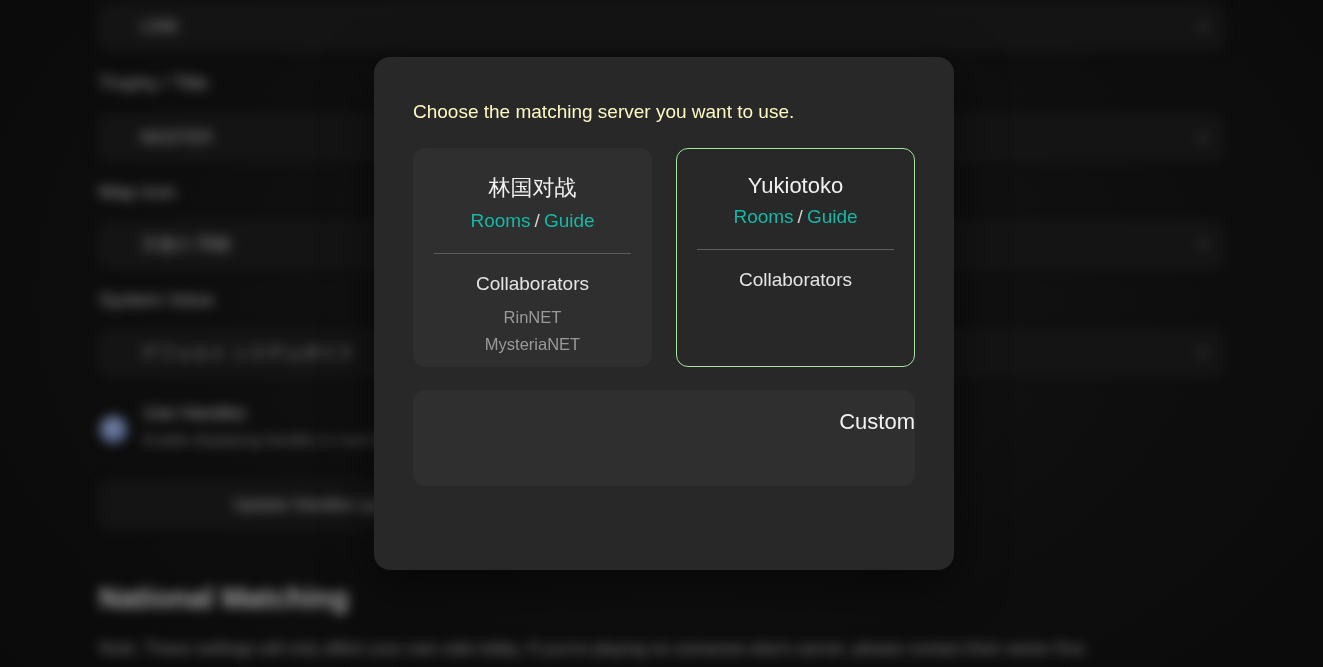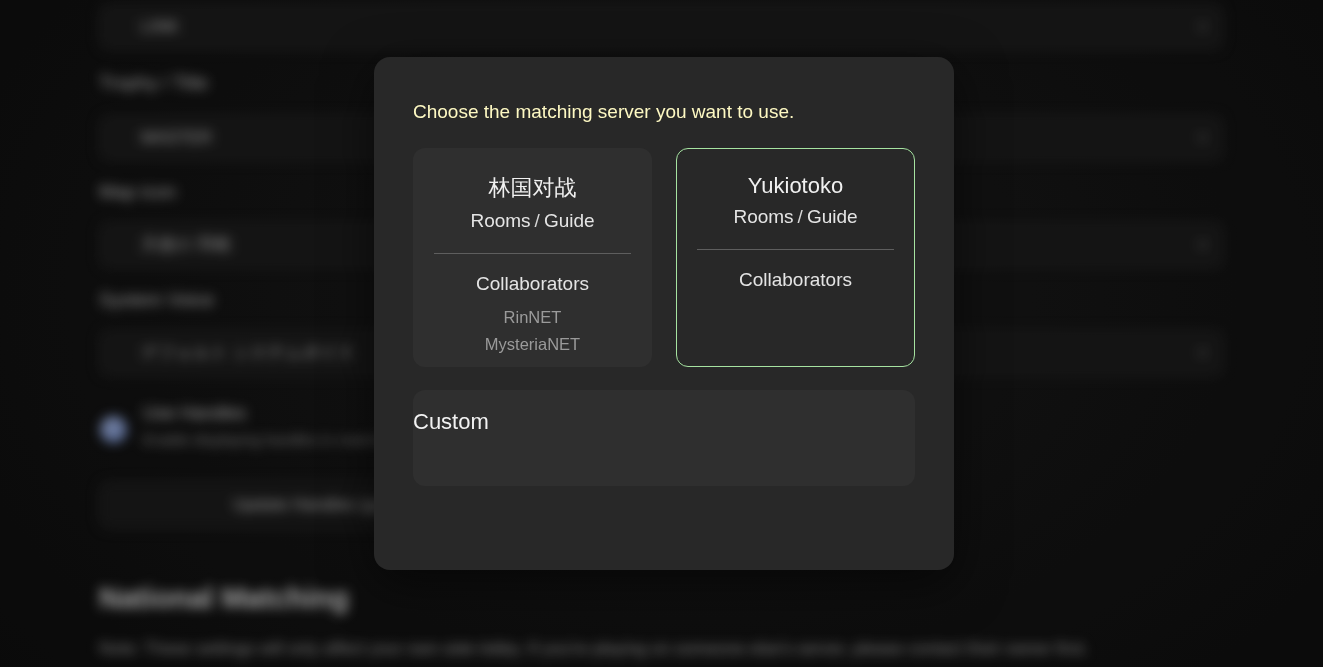--- a/index.html
+++ b/index.html
@@ -55,28 +55,28 @@
   .modal-subtitle{font-size:19px;color:#fef9c3;margin:0 0 25px 0;}
   .server-grid{display:grid;grid-template-columns:1fr 1fr;gap:24px;margin-bottom:23px;}
   .server-card{
     height:219px;box-sizing:border-box;border-radius:12px;
     background:#2f2f2f;border:1.5px solid transparent;
     text-align:center;padding-top:24px;cursor:pointer;
   }
   .server-card.selected{background:#282828;border-color:#a6e3a1;}
   .server-name{font-size:22px;color:#f0f0f0;margin-bottom:7px;}
   .server-links{font-size:19px;}
-  .server-links a{color:#e5e5e5;text-decoration:none;cursor:pointer;}
+  .server-links a{color:#14b8a6;text-decoration:none;cursor:pointer;}
   .server-links .sep{color:#d6d6d6;padding:0 4px;}
   .server-divider{border:none;border-top:1px solid #5e5e5e;margin:21px 20px 19px 20px;}
   .collab-label{font-size:19px;color:#e4e4e4;margin-bottom:9px;}
   .collab-name{font-size:16.5px;color:#9a9a9a;line-height:1.62;}
   .custom-card{
     height:96px;box-sizing:border-box;border-radius:12px;background:#2f2f2f;
-    text-align:left;padding-top:19px;cursor:pointer;
+    text-align:right;padding-top:19px;cursor:pointer;
   }
   .custom-title{font-size:22px;color:#f2f2f2;margin-bottom:7px;}
   .custom-sub{font-size:18px;color:#979797;}
 </style>
 </head>
 <body>
 
 <div class="bg">
 
   <div class="bg-field" style="top:4px">

